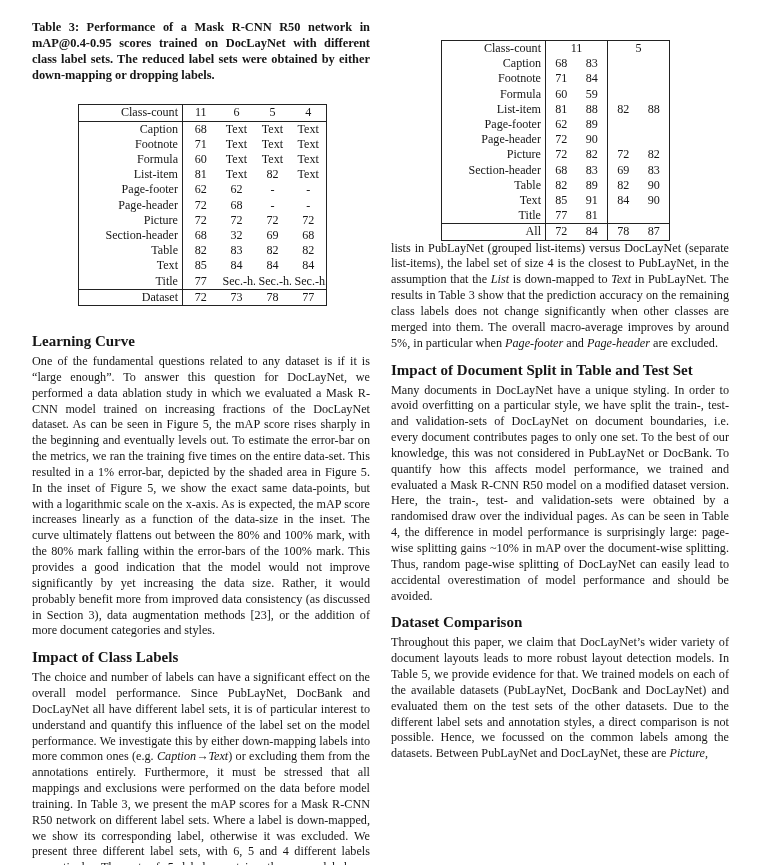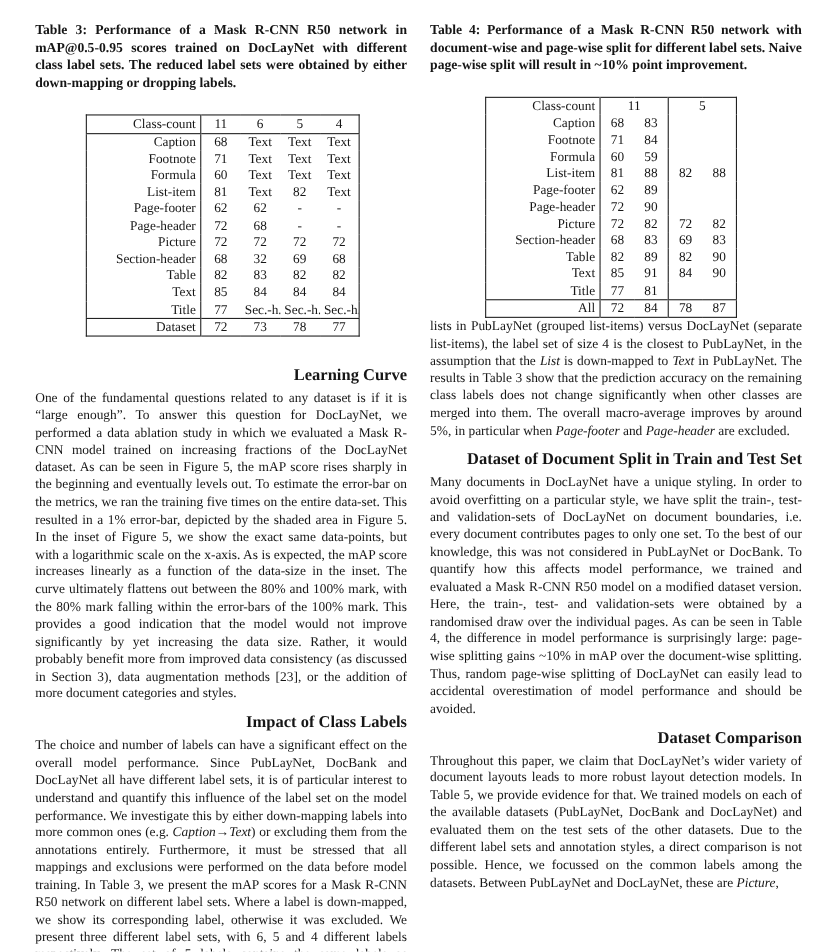--- a/index.html
+++ b/index.html
@@ -34,39 +34,39 @@
   .t4 col.lbl { width:104px; }
   .t4 col.num { width:31px; }
   thead tr.hdr-last { border-bottom:1.3px solid #222; }
   tfoot tr, tbody.ftr tr { border-top:1.3px solid #222; }
   .br { border-right:1.3px solid #222; }
   .t3 tbody td:first-child, .t3 tbody.ftr td:first-child { border-right:1.3px solid #222; }
   .t4 tbody td:nth-child(1), .t4 tbody.ftr td:nth-child(1) { border-right:1.3px solid #222; }
   .t4 tbody td:nth-child(3), .t4 tbody.ftr td:nth-child(3) { border-right:1.3px solid #222; }
 
   h2.sec-heading {
-    margin:0 0 3px 0; font-size:15px; line-height:19px; font-weight:bold;text-align:right;
+    margin:0 0 3px 0; font-size:15px; line-height:19px; font-weight:bold;
   }
   p.body {
     margin:0; font-size:12.2px; line-height:15.85px; text-align:justify;
   }
   .sec-learning   { margin-top:26px; }
   .sec-class-labels { margin-top:9px; }
   .cont-para      { margin-top:27px; }
   .sec-split      { margin-top:9px; }
   .sec-comparison { margin-top:9px; }
   em { font-style:italic; }
 </style>
 </head>
 <body>
 
 <div class="page">
 
   <div class="col">
-    <p class="tbl-caption">Table 3: Performance of a Mask R-CNN R50 network in mAP@0.5-0.95 scores trained on DocLayNet with different class label sets. The reduced label sets were obtained by either down-mapping or dropping labels.</p>
+    <p class="tbl-caption">Table 3: Performance of a Mask R-CNN R50 network in mAP@0.4-0.95 scores trained on DocLayNet with different class label sets. The reduced label sets were obtained by either down-mapping or dropping labels.</p>
 
     <div class="tablewrap t3wrap">
       <table class="t3">
         <colgroup>
           <col class="lbl">
             <col class="num">
             <col class="num">
             <col class="num">
             <col class="num">
         </colgroup>
@@ -175,21 +175,20 @@
       <p class="body">One of the fundamental questions related to any dataset is if it is “large enough”. To answer this question for DocLayNet, we performed a data ablation study in which we evaluated a Mask R-CNN model trained on increasing fractions of the DocLayNet dataset. As can be seen in Figure 5, the mAP score rises sharply in the beginning and eventually levels out. To estimate the error-bar on the metrics, we ran the training five times on the entire data-set. This resulted in a 1% error-bar, depicted by the shaded area in Figure 5. In the inset of Figure 5, we show the exact same data-points, but with a logarithmic scale on the x-axis. As is expected, the mAP score increases linearly as a function of the data-size in the inset. The curve ultimately flattens out between the 80% and 100% mark, with the 80% mark falling within the error-bars of the 100% mark. This provides a good indication that the model would not improve significantly by yet increasing the data size. Rather, it would probably benefit more from improved data consistency (as discussed in Section 3), data augmentation methods [23], or the addition of more document categories and styles.</p>
     </div>
 
     <div class="section sec-class-labels">
       <h2 class="sec-heading">Impact of Class Labels</h2>
       <p class="body">The choice and number of labels can have a significant effect on the overall model performance. Since PubLayNet, DocBank and DocLayNet all have different label sets, it is of particular interest to understand and quantify this influence of the label set on the model performance. We investigate this by either down-mapping labels into more common ones (e.g. <em>Caption</em>→<em>Text</em>) or excluding them from the annotations entirely. Furthermore, it must be stressed that all mappings and exclusions were performed on the data before model training. In Table 3, we present the mAP scores for a Mask R-CNN R50 network on different label sets. Where a label is down-mapped, we show its corresponding label, otherwise it was excluded. We present three different label sets, with 6, 5 and 4 different labels respectively. The set of 5 labels contains the same labels as PubLayNet. However, due to the different definition of</p>
     </div>
   </div>
 
   <div class="col">
-    <p class="tbl-caption">Table 4: Performance of a Mask R-CNN R50 network with document-wise and page-wise split for different label sets. Naive page-wise split will result in ~10% point improvement.</p>
 
     <div class="tablewrap t4wrap">
       <table class="t4">
         <colgroup>
           <col class="lbl">
             <col class="num">
             <col class="num">
             <col class="num">
             <col class="num">
         </colgroup>
@@ -287,21 +286,21 @@
               <td>78</td>
               <td>87</td>
             </tr>
           </tbody>
       </table>
     </div>
 
     <p class="body cont-para">lists in PubLayNet (grouped list-items) versus DocLayNet (separate list-items), the label set of size 4 is the closest to PubLayNet, in the assumption that the <em>List</em> is down-mapped to <em>Text</em> in PubLayNet. The results in Table 3 show that the prediction accuracy on the remaining class labels does not change significantly when other classes are merged into them. The overall macro-average improves by around 5%, in particular when <em>Page-footer</em> and <em>Page-header</em> are excluded.</p>
 
     <div class="section sec-split">
-      <h2 class="sec-heading">Dataset of Document Split in Train and Test Set</h2>
+      <h2 class="sec-heading">Impact of Document Split in Table and Test Set</h2>
       <p class="body">Many documents in DocLayNet have a unique styling. In order to avoid overfitting on a particular style, we have split the train-, test- and validation-sets of DocLayNet on document boundaries, i.e. every document contributes pages to only one set. To the best of our knowledge, this was not considered in PubLayNet or DocBank. To quantify how this affects model performance, we trained and evaluated a Mask R-CNN R50 model on a modified dataset version. Here, the train-, test- and validation-sets were obtained by a randomised draw over the individual pages. As can be seen in Table 4, the difference in model performance is surprisingly large: page-wise splitting gains ~10% in mAP over the document-wise splitting. Thus, random page-wise splitting of DocLayNet can easily lead to accidental overestimation of model performance and should be avoided.</p>
     </div>
 
     <div class="section sec-comparison">
       <h2 class="sec-heading">Dataset Comparison</h2>
       <p class="body">Throughout this paper, we claim that DocLayNet’s wider variety of document layouts leads to more robust layout detection models. In Table 5, we provide evidence for that. We trained models on each of the available datasets (PubLayNet, DocBank and DocLayNet) and evaluated them on the test sets of the other datasets. Due to the different label sets and annotation styles, a direct comparison is not possible. Hence, we focussed on the common labels among the datasets. Between PubLayNet and DocLayNet, these are <em>Picture</em>,</p>
     </div>
   </div>
 
 </div>

